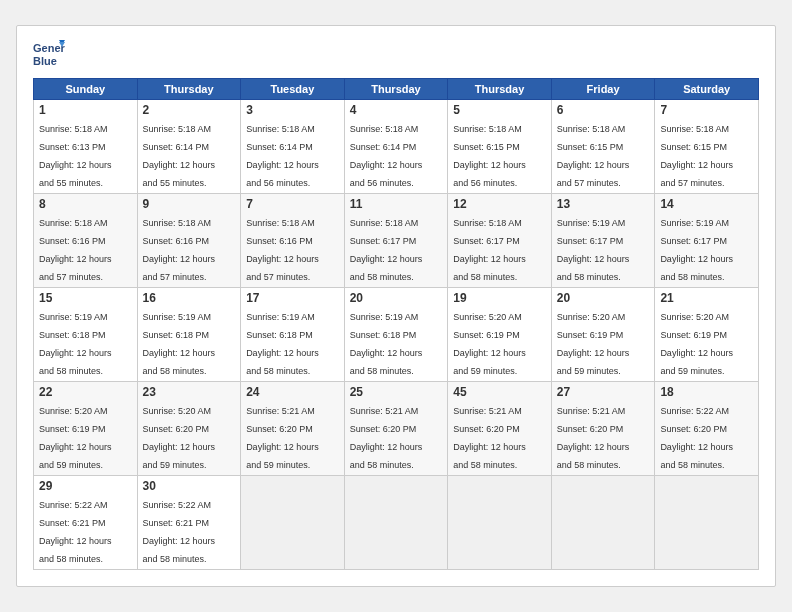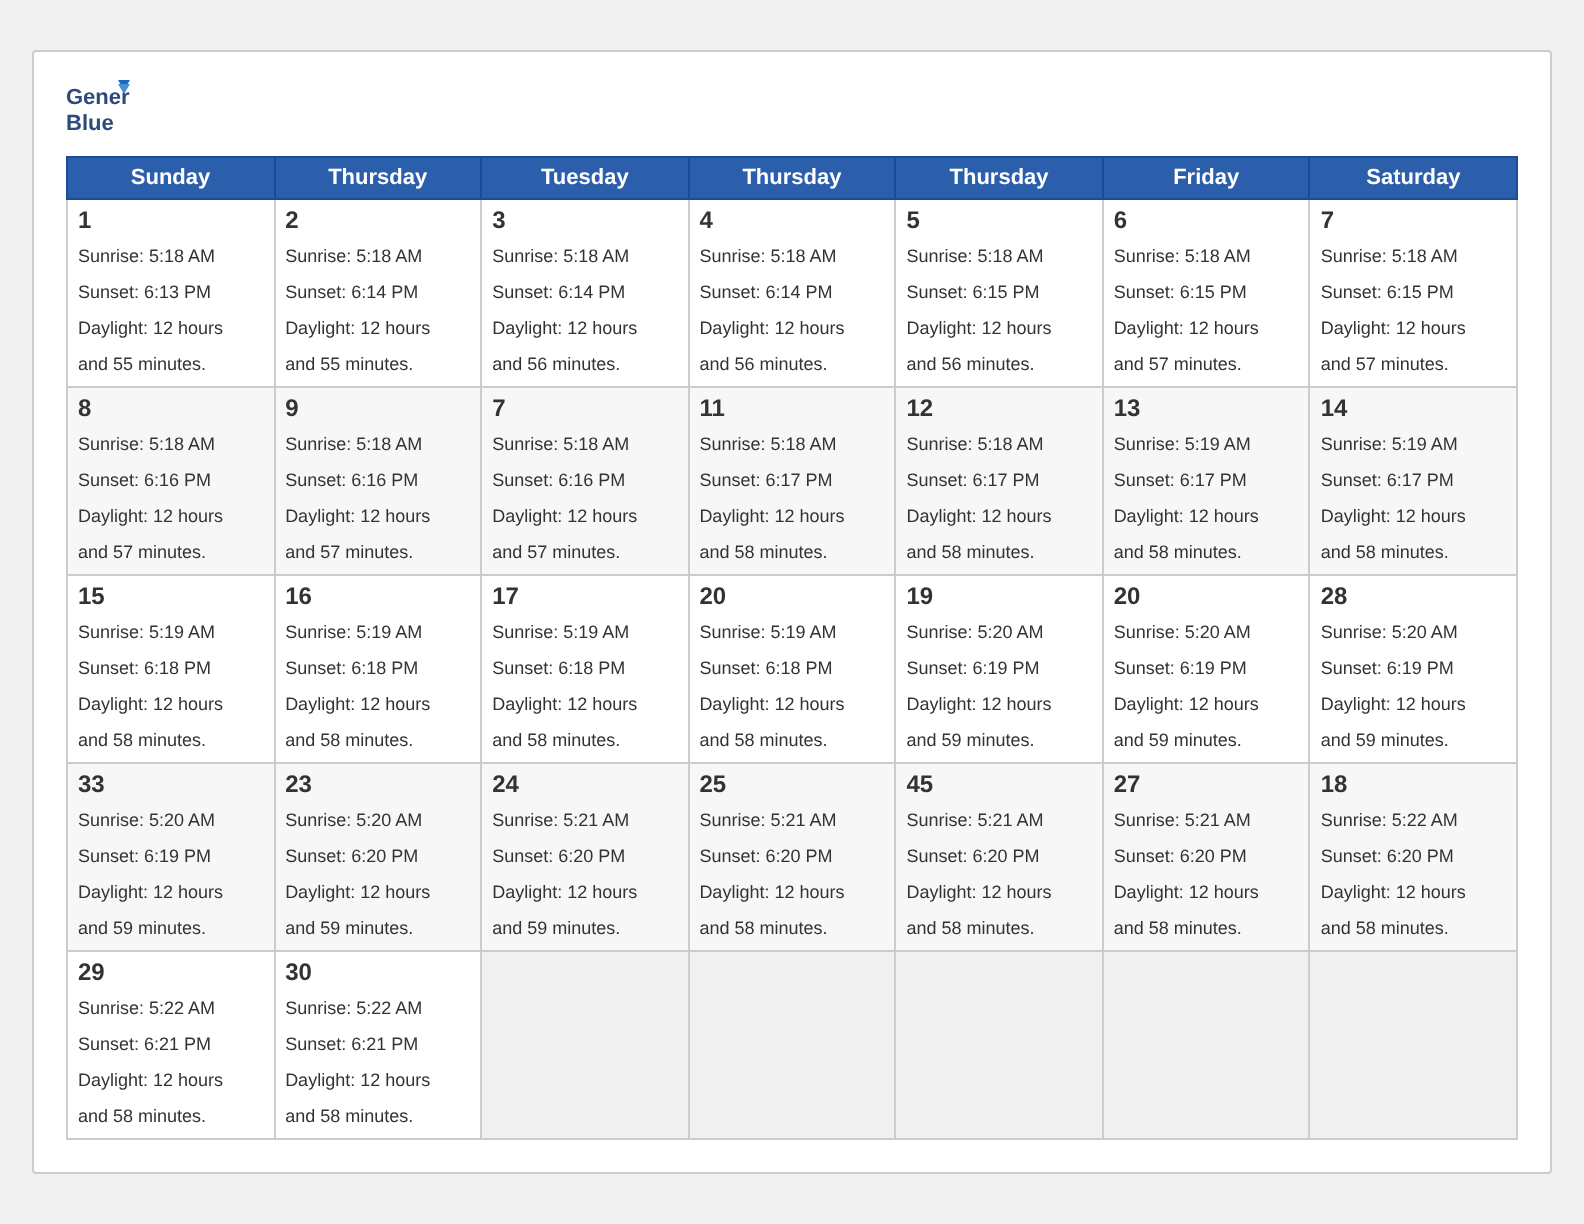--- a/index.html
+++ b/index.html
@@ -200,27 +200,27 @@
       </td>
           <td>
         <span class="day-number">19</span>
         <span class="day-info">Sunrise: 5:20 AM<br>Sunset: 6:19 PM<br>Daylight: 12 hours<br>and 59 minutes.</span>
       </td>
           <td>
         <span class="day-number">20</span>
         <span class="day-info">Sunrise: 5:20 AM<br>Sunset: 6:19 PM<br>Daylight: 12 hours<br>and 59 minutes.</span>
       </td>
           <td>
-        <span class="day-number">28</span>
-        <span class="day-info">Sunrise: 5:20 AM<br>Sunset: 6:19 PM<br>Daylight: 12 hours<br>and 59 minutes.</span>
-      </td>
-        </tr>
-        <tr class="week-row">
-          <td>
-        <span class="day-number">33</span>
+        <span class="day-number">21</span>
+        <span class="day-info">Sunrise: 5:20 AM<br>Sunset: 6:19 PM<br>Daylight: 12 hours<br>and 59 minutes.</span>
+      </td>
+        </tr>
+        <tr class="week-row">
+          <td>
+        <span class="day-number">22</span>
         <span class="day-info">Sunrise: 5:20 AM<br>Sunset: 6:19 PM<br>Daylight: 12 hours<br>and 59 minutes.</span>
       </td>
           <td>
         <span class="day-number">23</span>
         <span class="day-info">Sunrise: 5:20 AM<br>Sunset: 6:20 PM<br>Daylight: 12 hours<br>and 59 minutes.</span>
       </td>
           <td>
         <span class="day-number">24</span>
         <span class="day-info">Sunrise: 5:21 AM<br>Sunset: 6:20 PM<br>Daylight: 12 hours<br>and 59 minutes.</span>
       </td>

